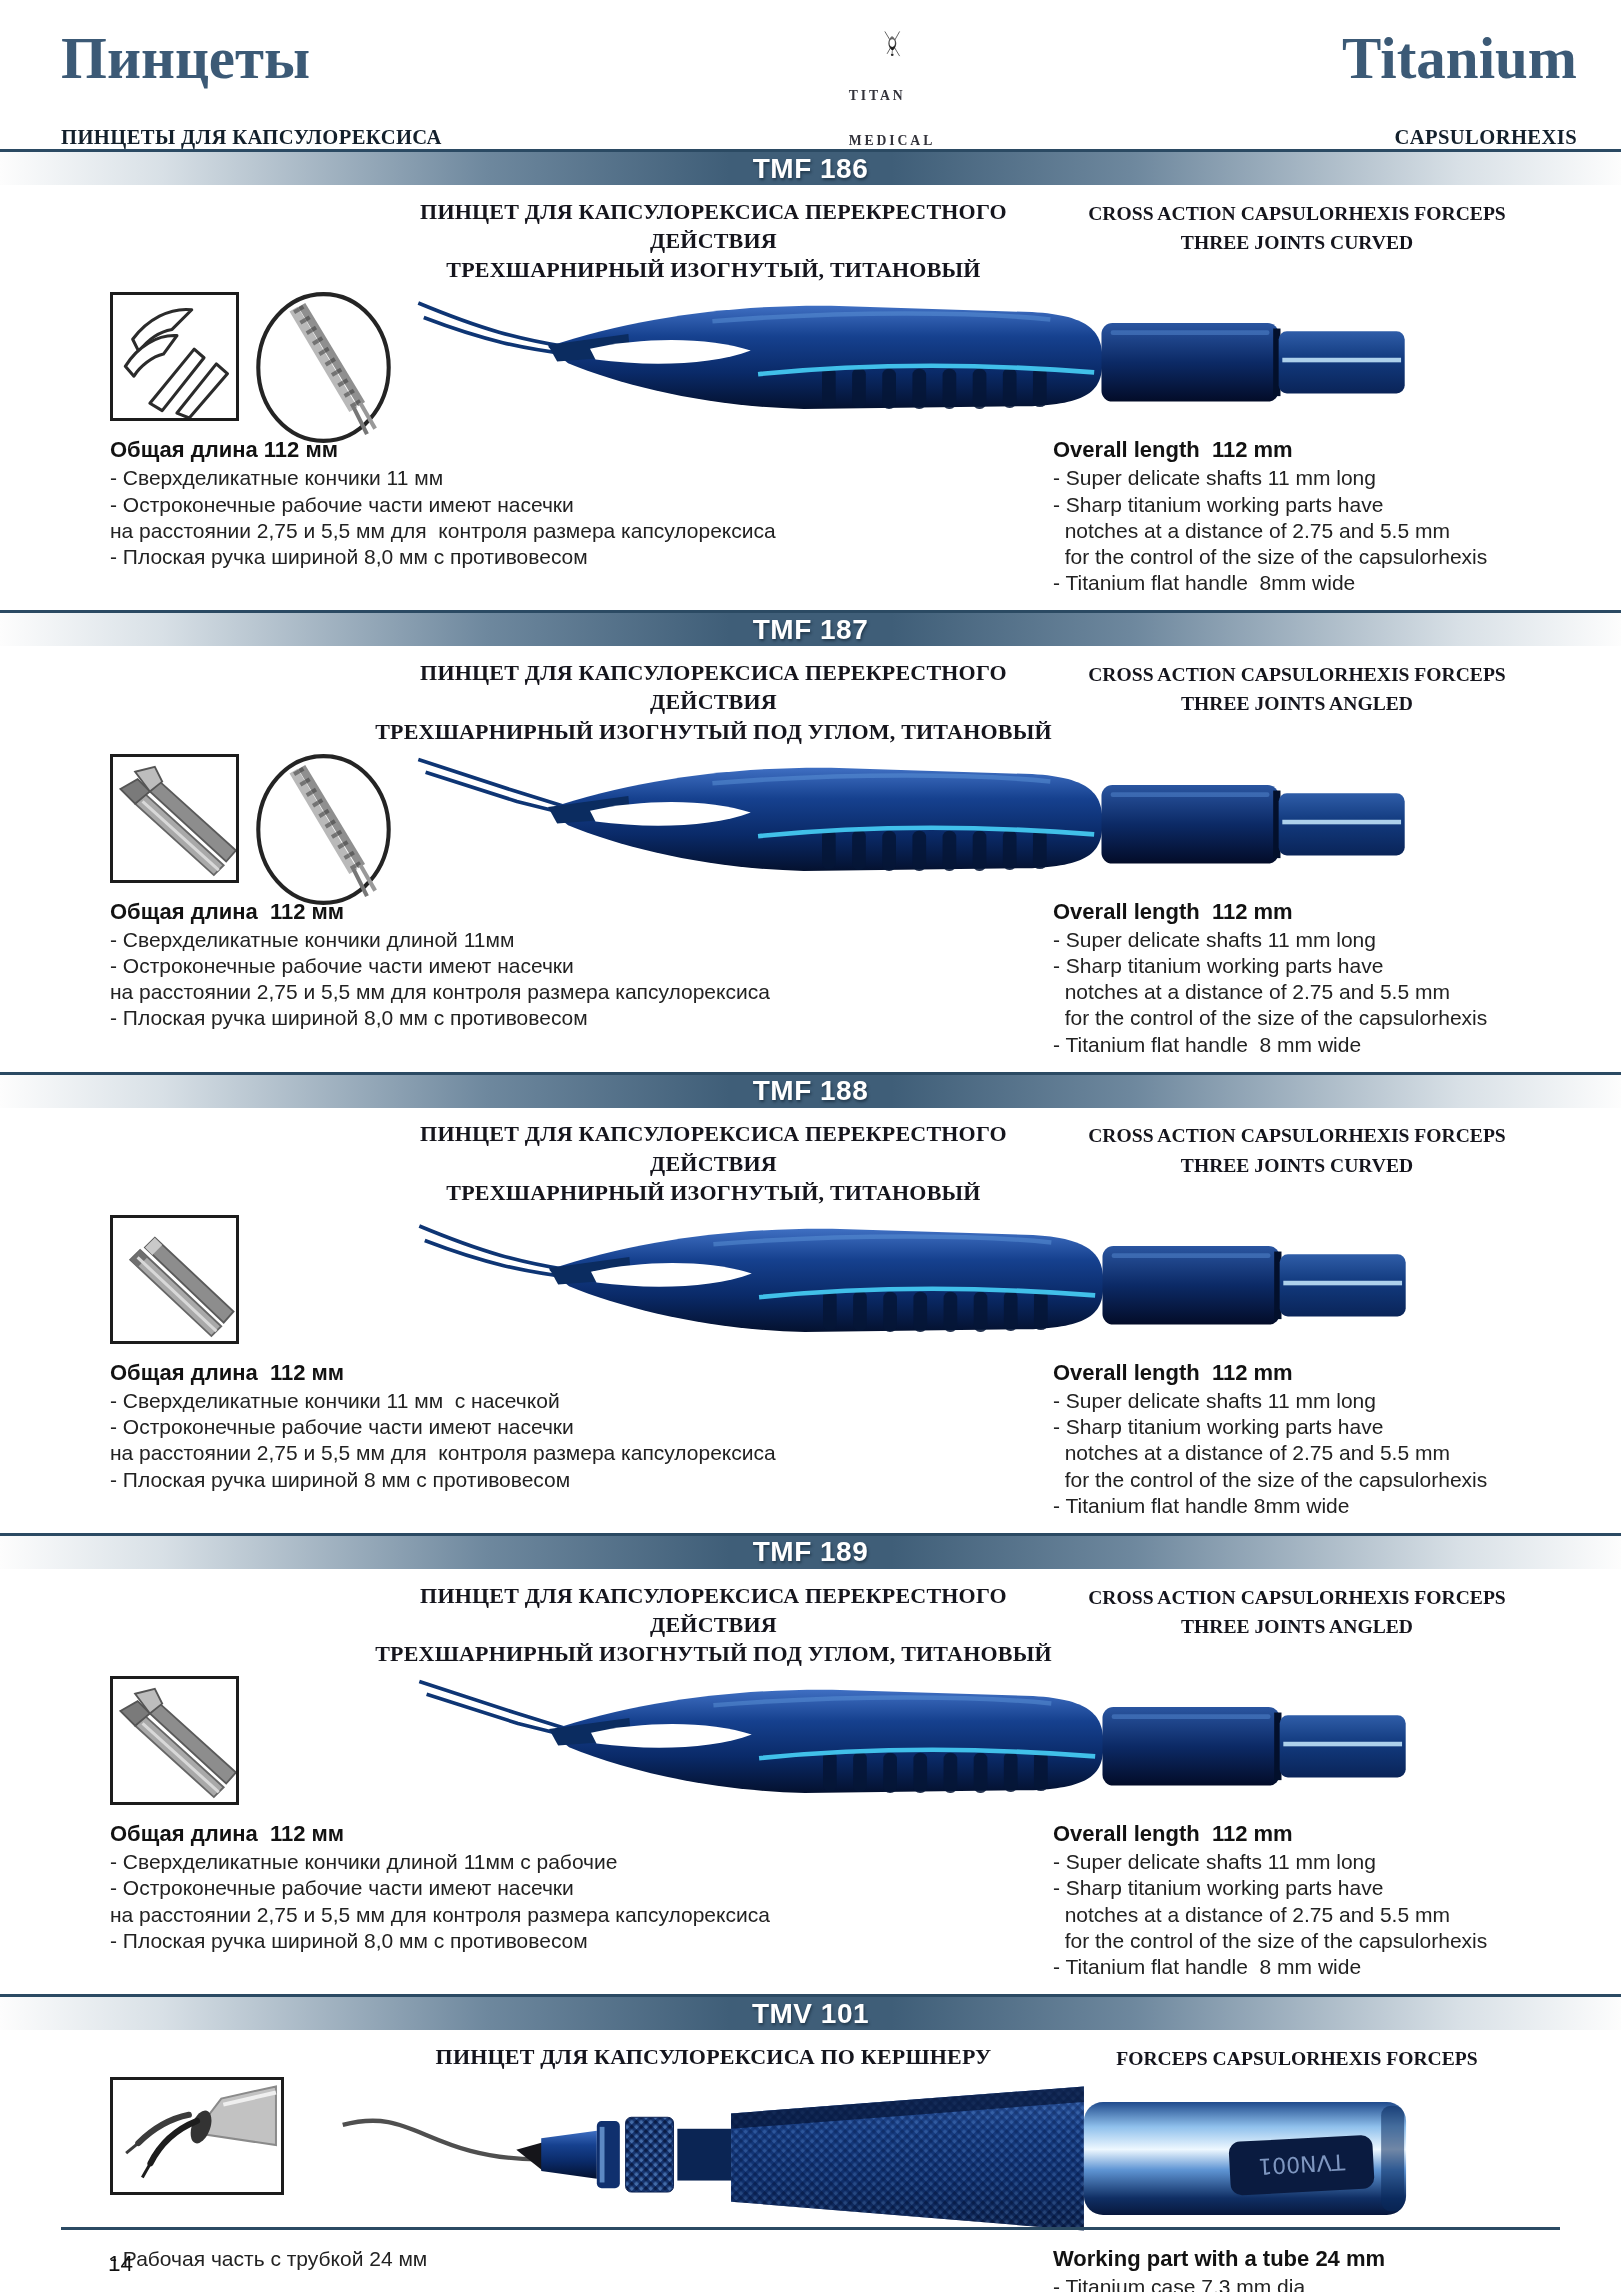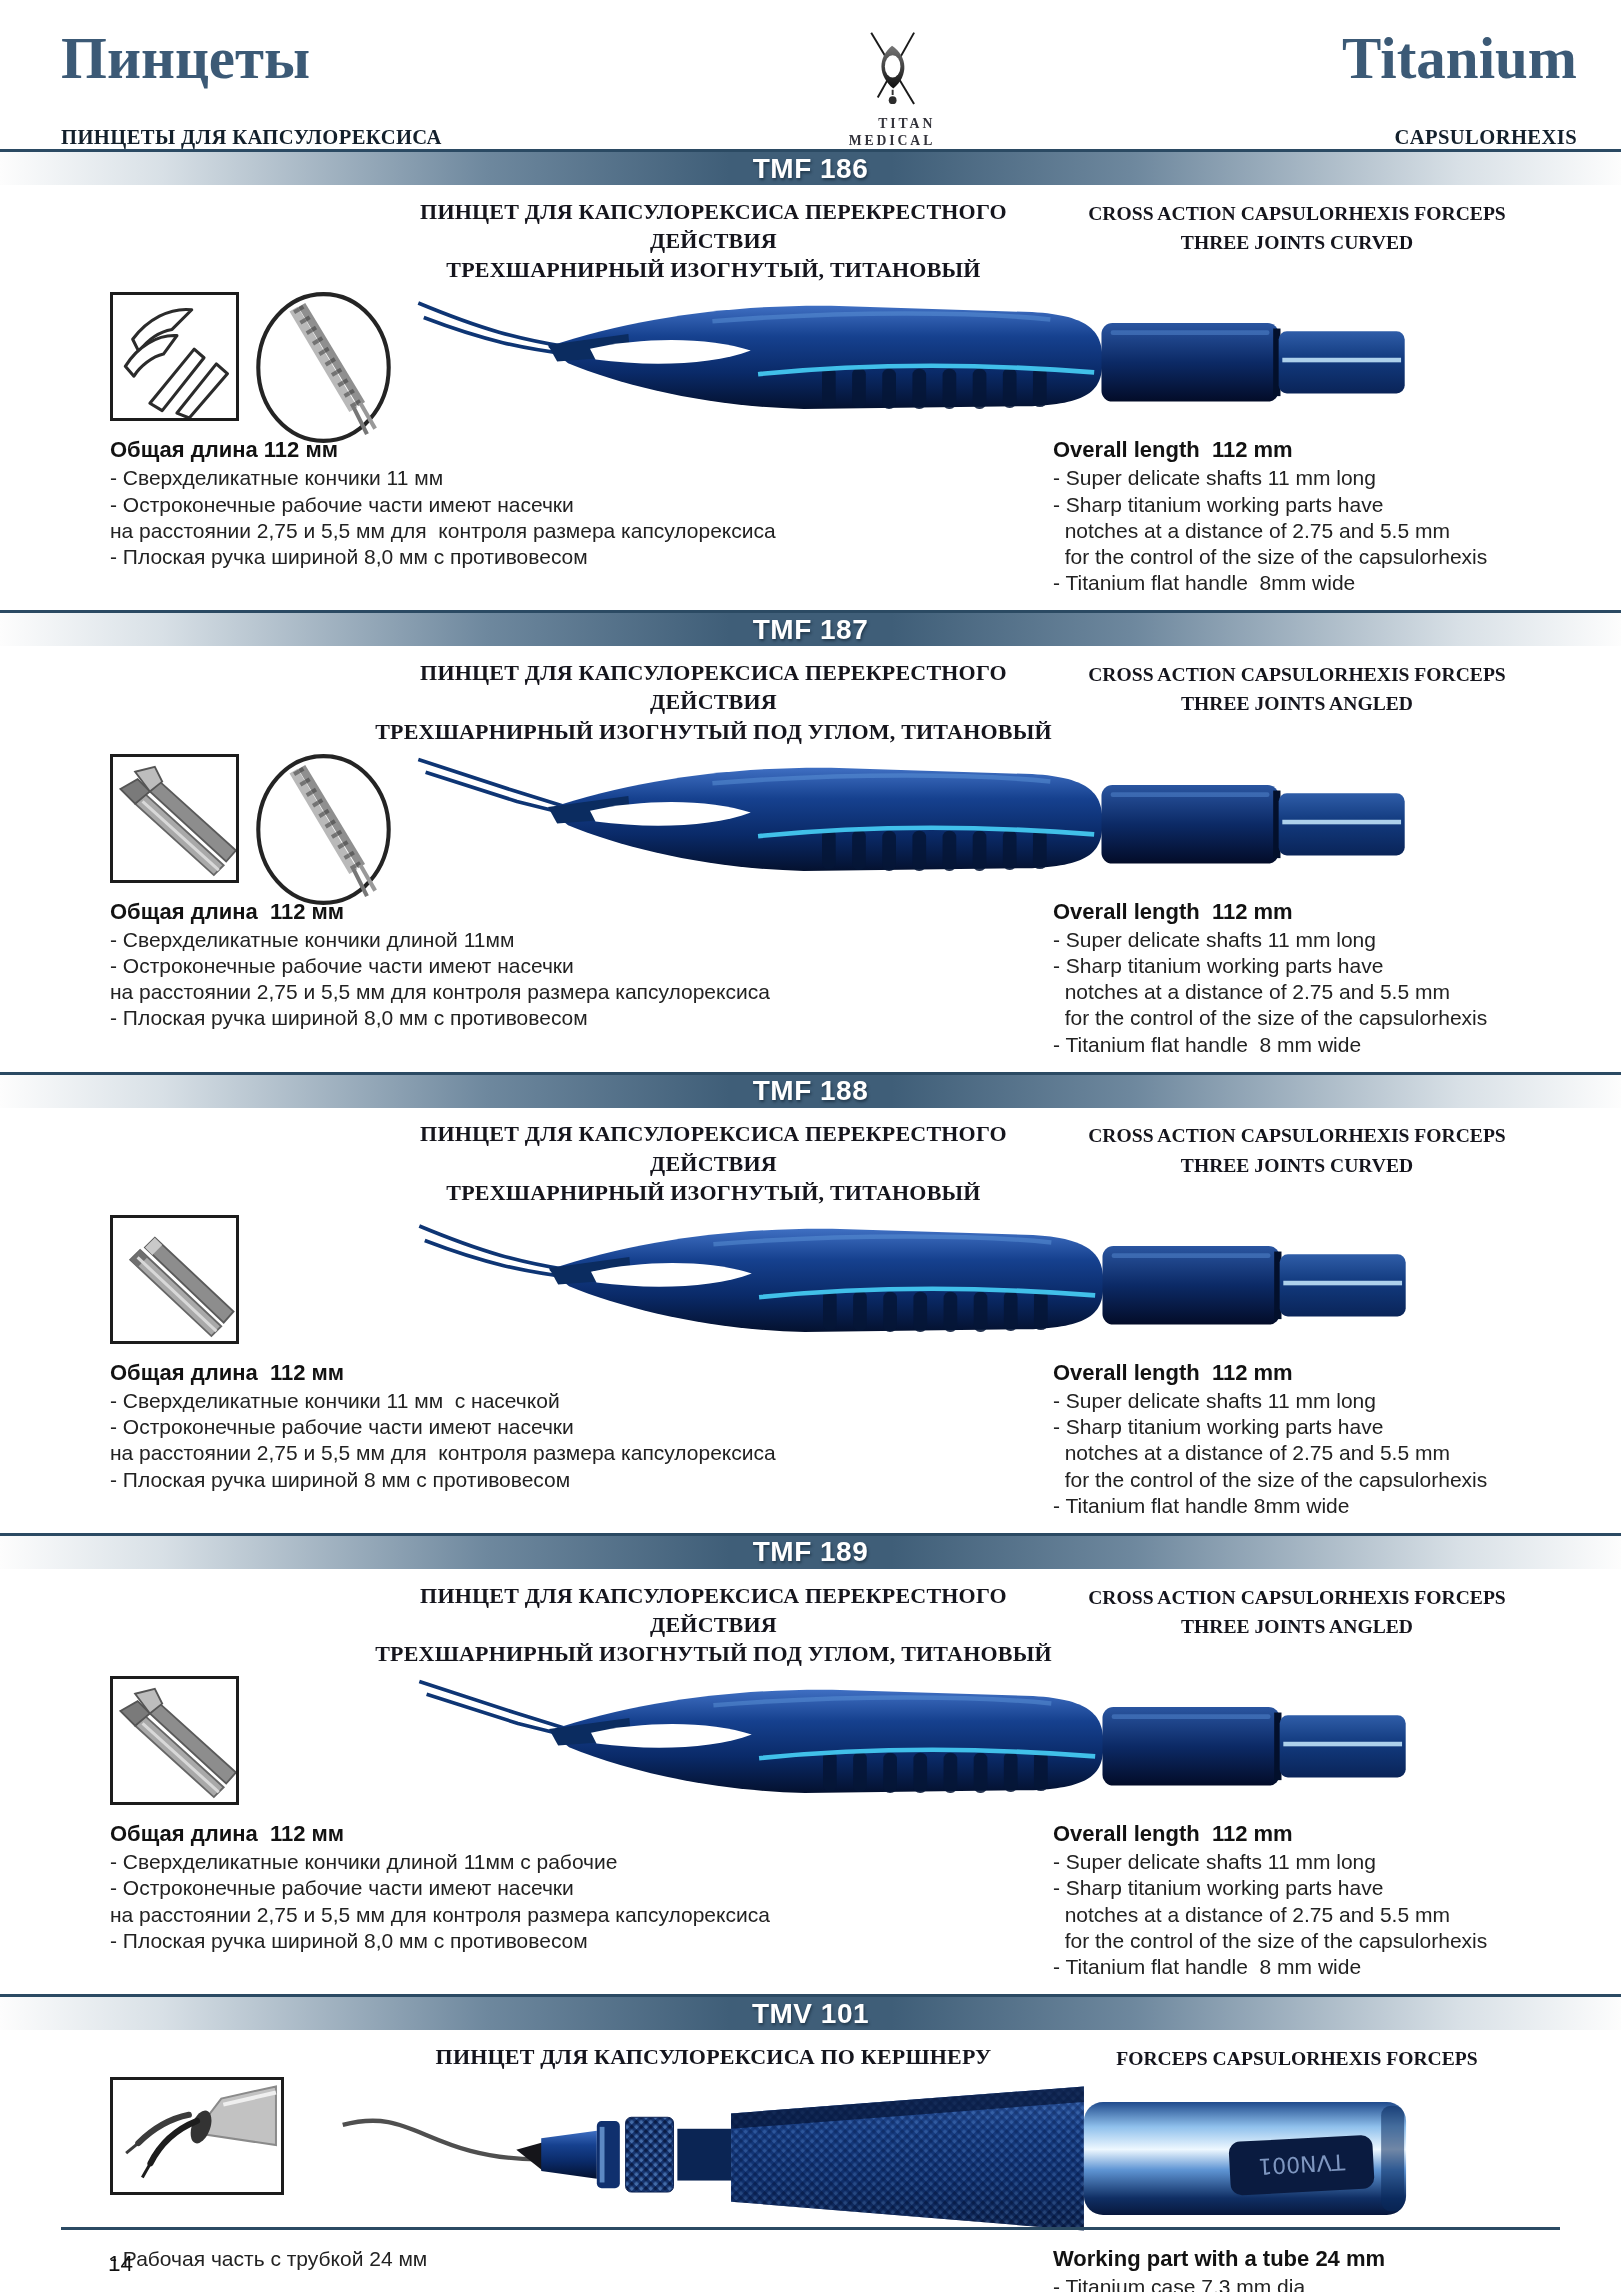--- a/index.html
+++ b/index.html
@@ -9,21 +9,21 @@
   
   .page-header{display:flex;justify-content:space-between;align-items:stretch;
                padding:29px 44px 0 61px;height:149px;box-sizing:border-box;}
   .hcol{display:flex;flex-direction:column;justify-content:space-between;}
   .hcol.left{align-items:flex-start;}
   .hcol.right{align-items:flex-end;}
   .big-title{font-family:"Liberation Serif",serif;font-weight:bold;font-size:59px;
              color:#3c5a76;line-height:1;}
   .sub-title{font-family:"Liberation Serif",serif;font-weight:bold;font-size:20.6px;
              color:#13202c;letter-spacing:0.4px;}
-  .brand{display:flex;flex-direction:column;align-items:flex-end;margin-top:2px;}
+  .brand{display:flex;flex-direction:column;align-items:flex-start;margin-top:2px;gap:28px;}
   .brand svg{width:86px;height:90px;}
   .bname{font-family:"Liberation Serif",serif;font-weight:bold;font-size:13.7px;
          letter-spacing:2.9px;color:#33333b;line-height:1.2;text-align:center;}
 
   
   .sec-bar{border-top:3.9px solid #2b4a63;height:33px;display:flex;align-items:center;justify-content:center;
     background:linear-gradient(90deg,#fdfdfd 0%,#d8e0e6 10%,#6e889e 30%,#3f5e78 45%,#3f5e78 55%,#6e889e 70%,#d8e0e6 90%,#fdfdfd 100%);}
   .sec-bar .code{color:#ffffff;font-size:28px;font-weight:bold;letter-spacing:0.5px;
                  text-shadow:1px 2px 2.9px rgba(10,25,40,.55);}
 

